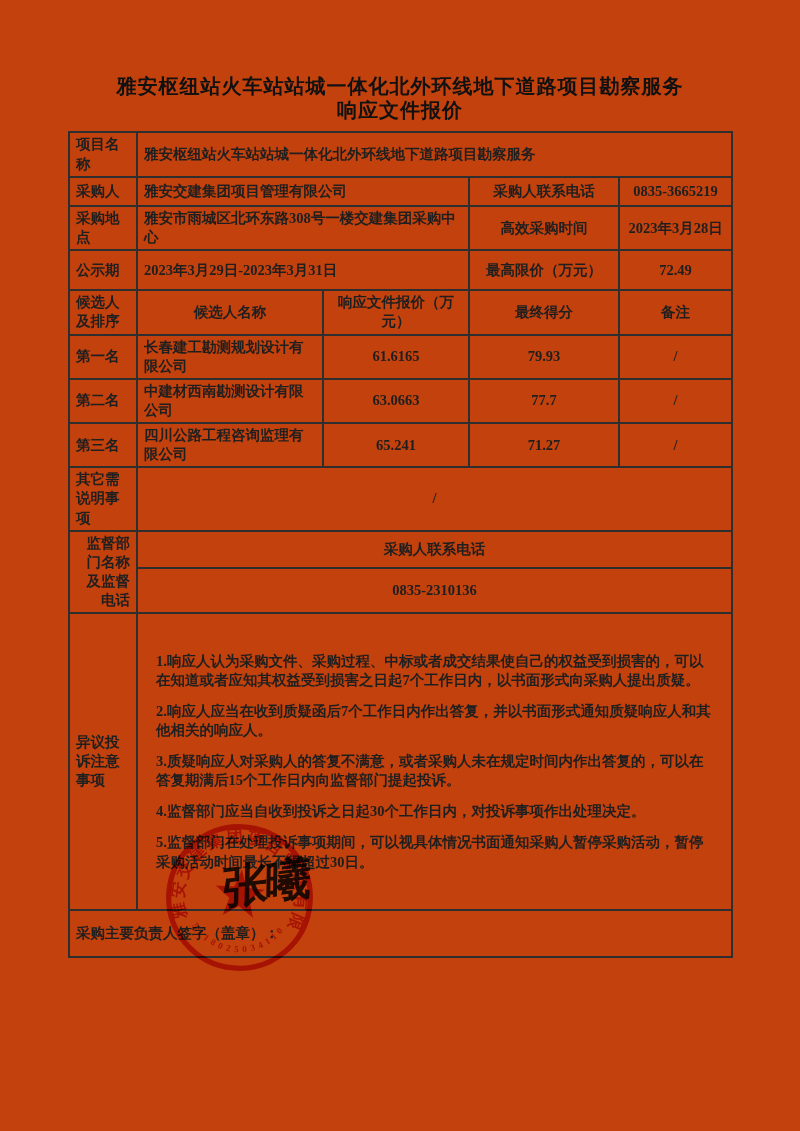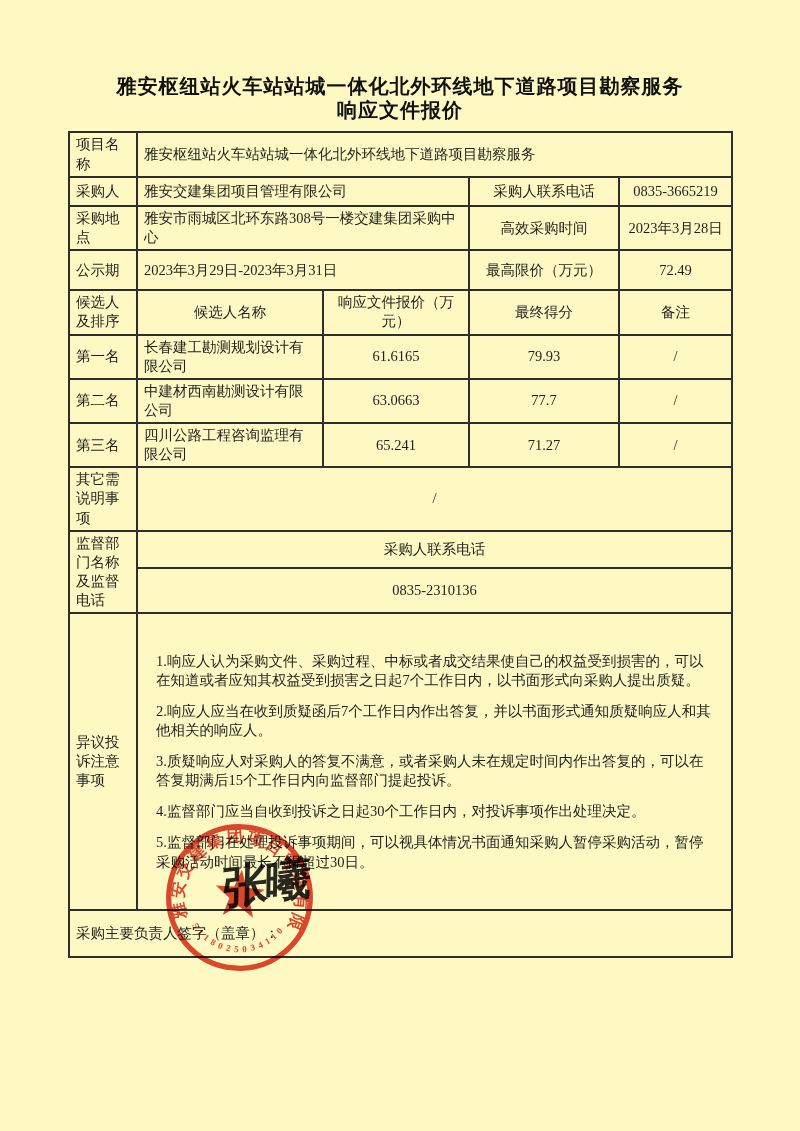--- a/index.html
+++ b/index.html
@@ -1,34 +1,34 @@
 <!DOCTYPE html>
 <html><head>
 <meta charset="utf-8">
 <style>
   html,body{margin:0;padding:0;background:#ffffff;}
   .page{
-    position:relative;width:800px;height:1131px;background:#fef9c3;overflow:hidden;
+    position:relative;width:800px;height:1131px;background:#c2410c;overflow:hidden;
     font-family:"Liberation Serif","DejaVu Serif",serif;color:#1f1f1f;
   }
   .doc-title{
     position:absolute;top:74px;left:0;width:800px;text-align:center;
     font-size:20px;font-weight:bold;line-height:24px;letter-spacing:1px;color:#111;
   }
   table.result{
     position:absolute;left:68px;top:131px;width:663px;
     border-collapse:collapse;table-layout:fixed;
-    font-size:14.5px;line-height:1.32;color:#1f1f1f;
+    font-size:14.5px;line-height:1.32;color:#1f1f1f;font-weight:bold;
   }
   table.result td{
     border:2px solid #2e2e2e;padding:2px 6px;vertical-align:middle;
     word-break:break-all;overflow:hidden;
   }
   td.lab{padding:2px 2px;text-align:left;}
-  td.lab-c{padding:2px 1px;text-align:left;}
+  td.lab-c{padding:2px 1px;text-align:right;}
   td.cen{text-align:center;border-radius:11px;}
   td.vtop{vertical-align:top;padding-top:4px;}
   td.items-cell{padding:6px 8px;}
   .items p{margin:12px;}
   td.sig-cell{padding:4px 6px;vertical-align:middle;}
   
   .stamp{
     position:absolute;left:163px;top:821px;width:153px;height:153px;
     transform:rotate(5deg);mix-blend-mode:multiply;opacity:.93;
   }

